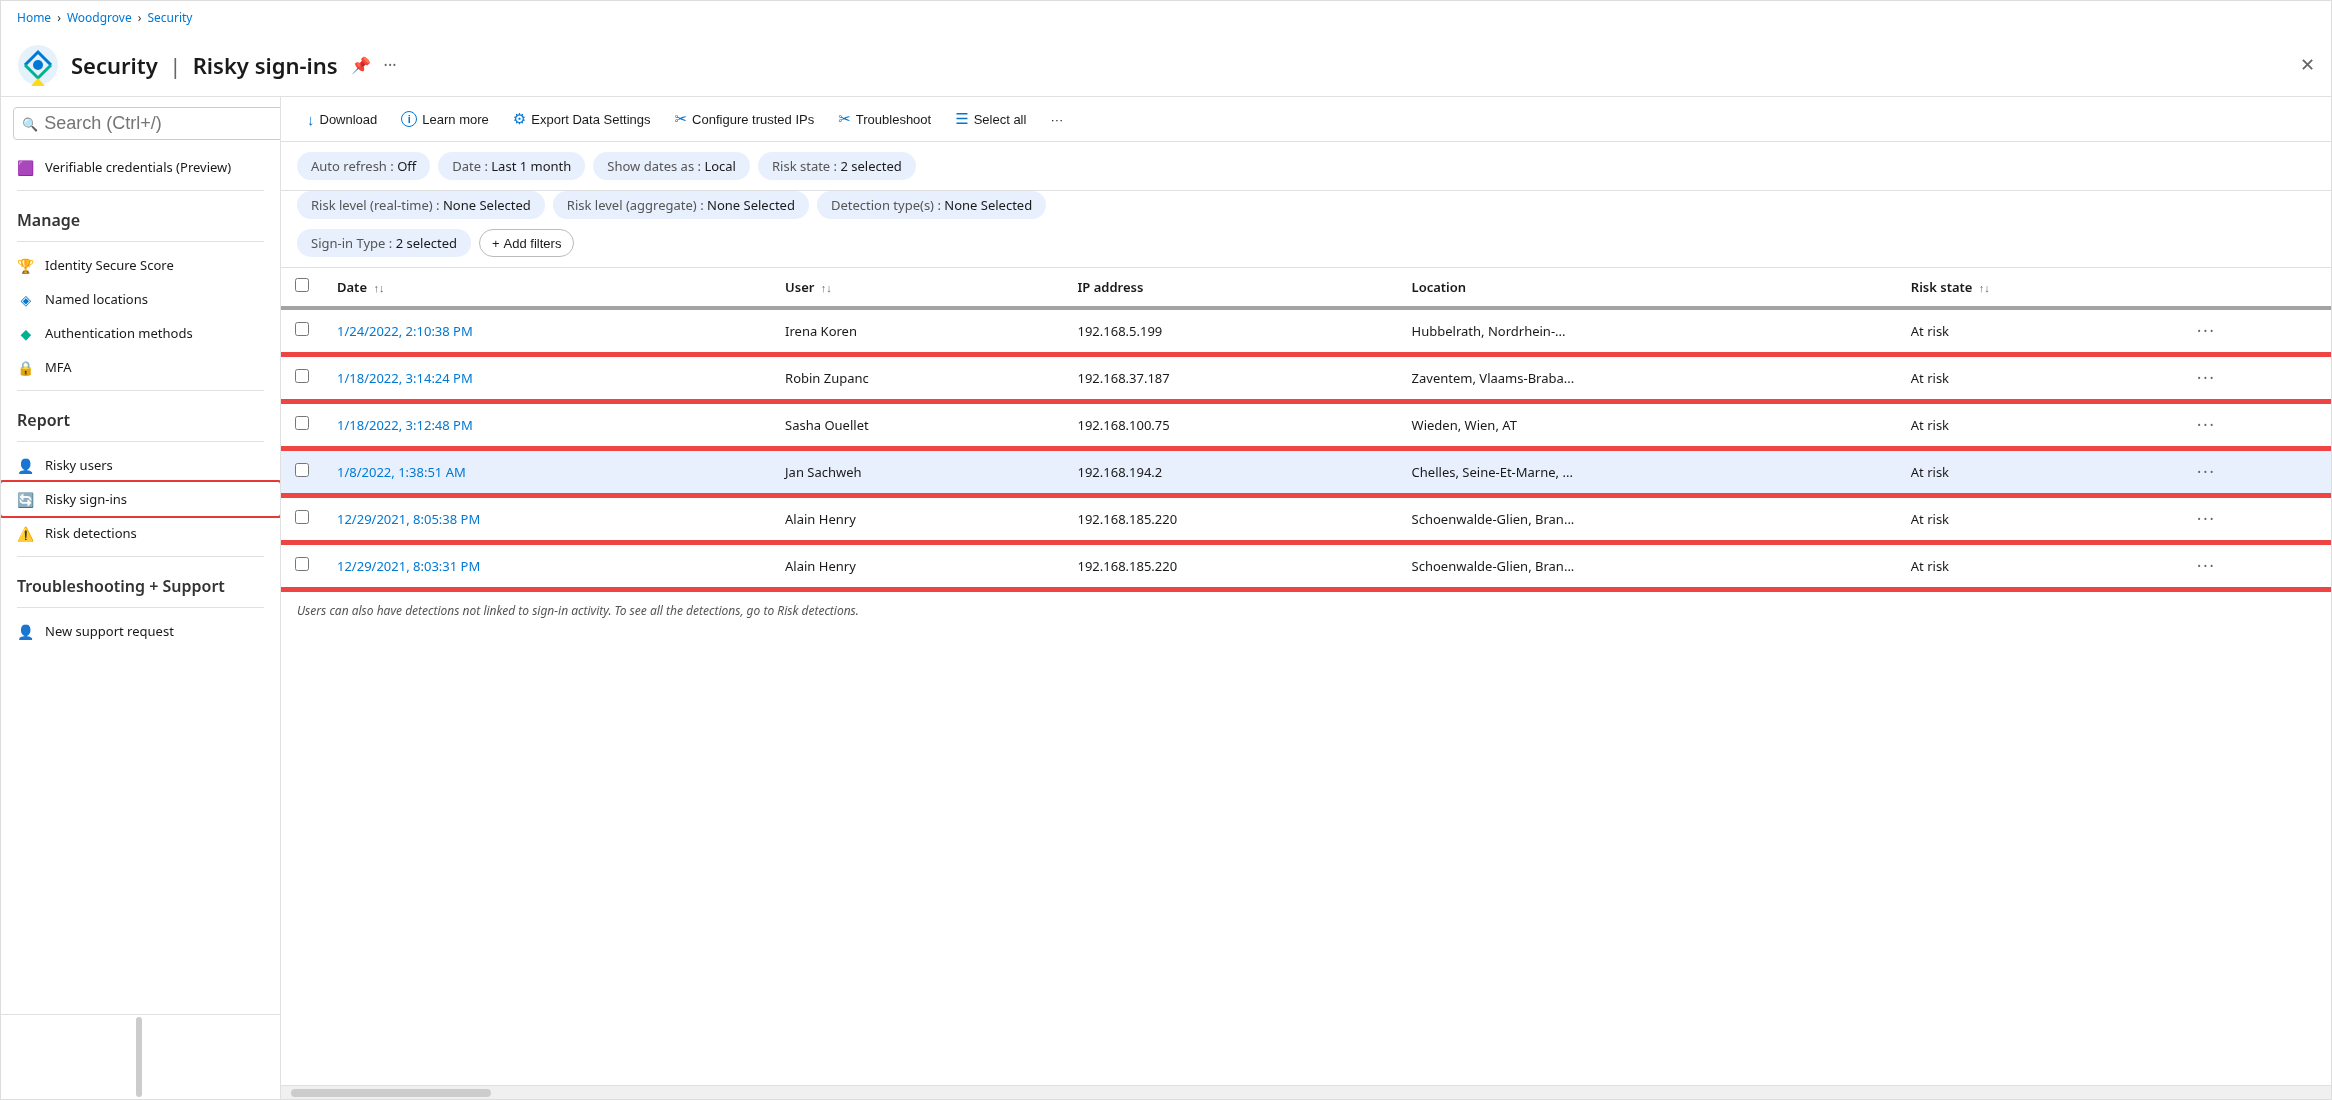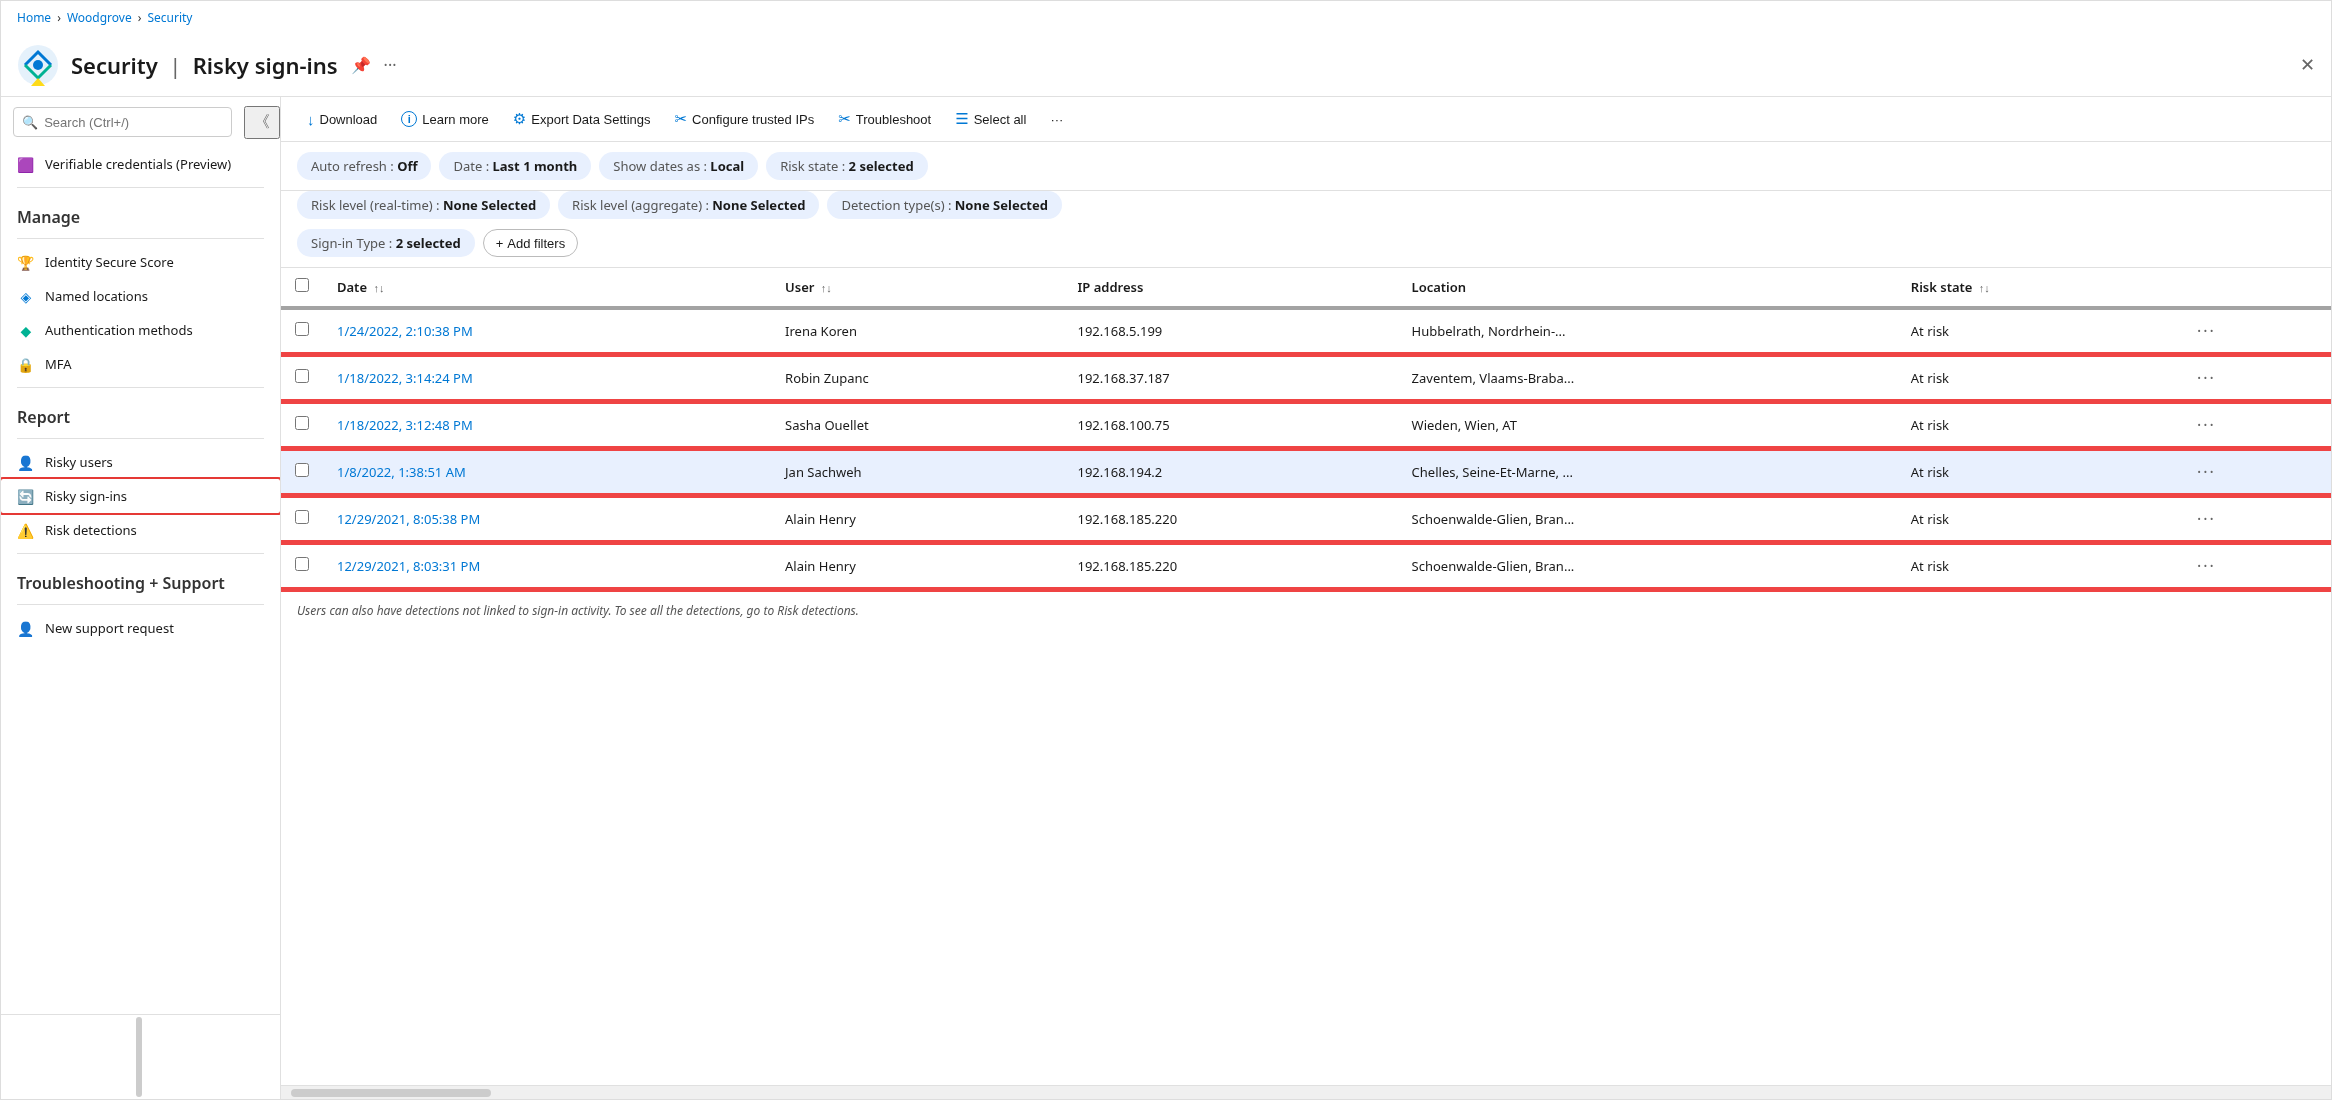--- a/index.html
+++ b/index.html
@@ -14,40 +14,40 @@
     .top-bar { display: flex; align-items: center; padding: 10px 16px; border-bottom: 1px solid #e0e0e0; background: #fff; }
     .logo { width: 42px; height: 42px; margin-right: 12px; flex-shrink: 0; }
     .title-icons { display: flex; align-items: center; gap: 12px; margin-left: 14px; }
     .title-icon { color: #666; cursor: pointer; font-size: 16px; }
     .close-btn { margin-left: auto; font-size: 18px; color: #666; cursor: pointer; background: none; border: none; }
 
     .main-area { display: flex; flex: 1; overflow: hidden; }
 
     .sidebar { width: 280px; flex-shrink: 0; border-right: 1px solid #e0e0e0; display: flex; flex-direction: column; overflow: hidden; }
     .search-box { display: flex; align-items: center; margin: 10px 12px; border: 1px solid #ccc; border-radius: 4px; padding: 5px 8px; gap: 6px; }
-    .search-box input { border: none; outline: none; font-size: 13px; flex: 1; color: #555; background: transparent; }
+    .search-box input { border: none; outline: none; font-size: 18px; flex: 1; color: #555; background: transparent; }
     .collapse-btn { font-size: 16px; color: #666; cursor: pointer; padding: 4px 8px; }
 
     .sidebar-scroll { flex: 1; overflow-y: auto; padding-bottom: 10px; }
     .sidebar-item { display: flex; align-items: center; gap: 10px; padding: 8px 16px; cursor: pointer; font-size: 13px; color: #1a1a1a; }
     .sidebar-item.active-outlined { outline: 2px solid #e53935; background: #fff; }
     .sidebar-icon { width: 18px; height: 18px; flex-shrink: 0; display: flex; align-items: center; justify-content: center; font-size: 14px; }
     .section-label { padding: 12px 16px 4px; font-size: 16px; font-weight: 600; color: #333; }
     .divider { border: none; border-top: 1px solid #e0e0e0; margin: 6px 16px; }
 
     .content-area { flex: 1; overflow: auto; display: flex; flex-direction: column; }
 
     .toolbar { display: flex; align-items: center; gap: 4px; padding: 8px 16px; border-bottom: 1px solid #e0e0e0; flex-wrap: wrap; }
     .toolbar-btn { display: flex; align-items: center; gap: 5px; padding: 5px 10px; border: none; background: none; cursor: pointer; font-size: 13px; color: #1a1a1a; border-radius: 3px; }
     .toolbar-btn .icon { font-size: 15px; color: #0078d4; }
 
     .filter-bar { padding: 10px 16px; display: flex; flex-wrap: wrap; gap: 8px; border-bottom: 1px solid #e0e0e0; }
     .filter-chip { background: #e8f0fe; border-radius: 20px; padding: 5px 14px; font-size: 13px; cursor: pointer; white-space: nowrap; }
     .filter-chip .label { color: #555; }
-    .filter-chip .value { font-weight: 700; color: #1a1a1a; }
+    .filter-chip .value { font-weight: 400; color: #1a1a1a; }
 
     .add-filter-btn { display: flex; align-items: center; gap: 4px; padding: 5px 12px; border: 1px solid #bbb; border-radius: 20px; background: #fff; cursor: pointer; font-size: 13px; color: #1a1a1a; }
 
     .table-area { flex: 1; overflow: auto; }
     table { width: 100%; border-collapse: collapse; }
     thead th { padding: 10px 14px; text-align: left; font-weight: 600; font-size: 13px; color: #1a1a1a; border-bottom: 4px solid #a3a3a3; white-space: nowrap; }
     thead th .sort-icon { color: #666; font-size: 11px; margin-left: 3px; }
     tbody td { padding: 10px 14px; font-size: 13px; color: #1a1a1a; border-bottom: 5px solid #ef4444; }
     tbody tr.highlighted { background: #e8f0fe; }
     .date-link { color: #0078d4; text-decoration: none; cursor: pointer; }

